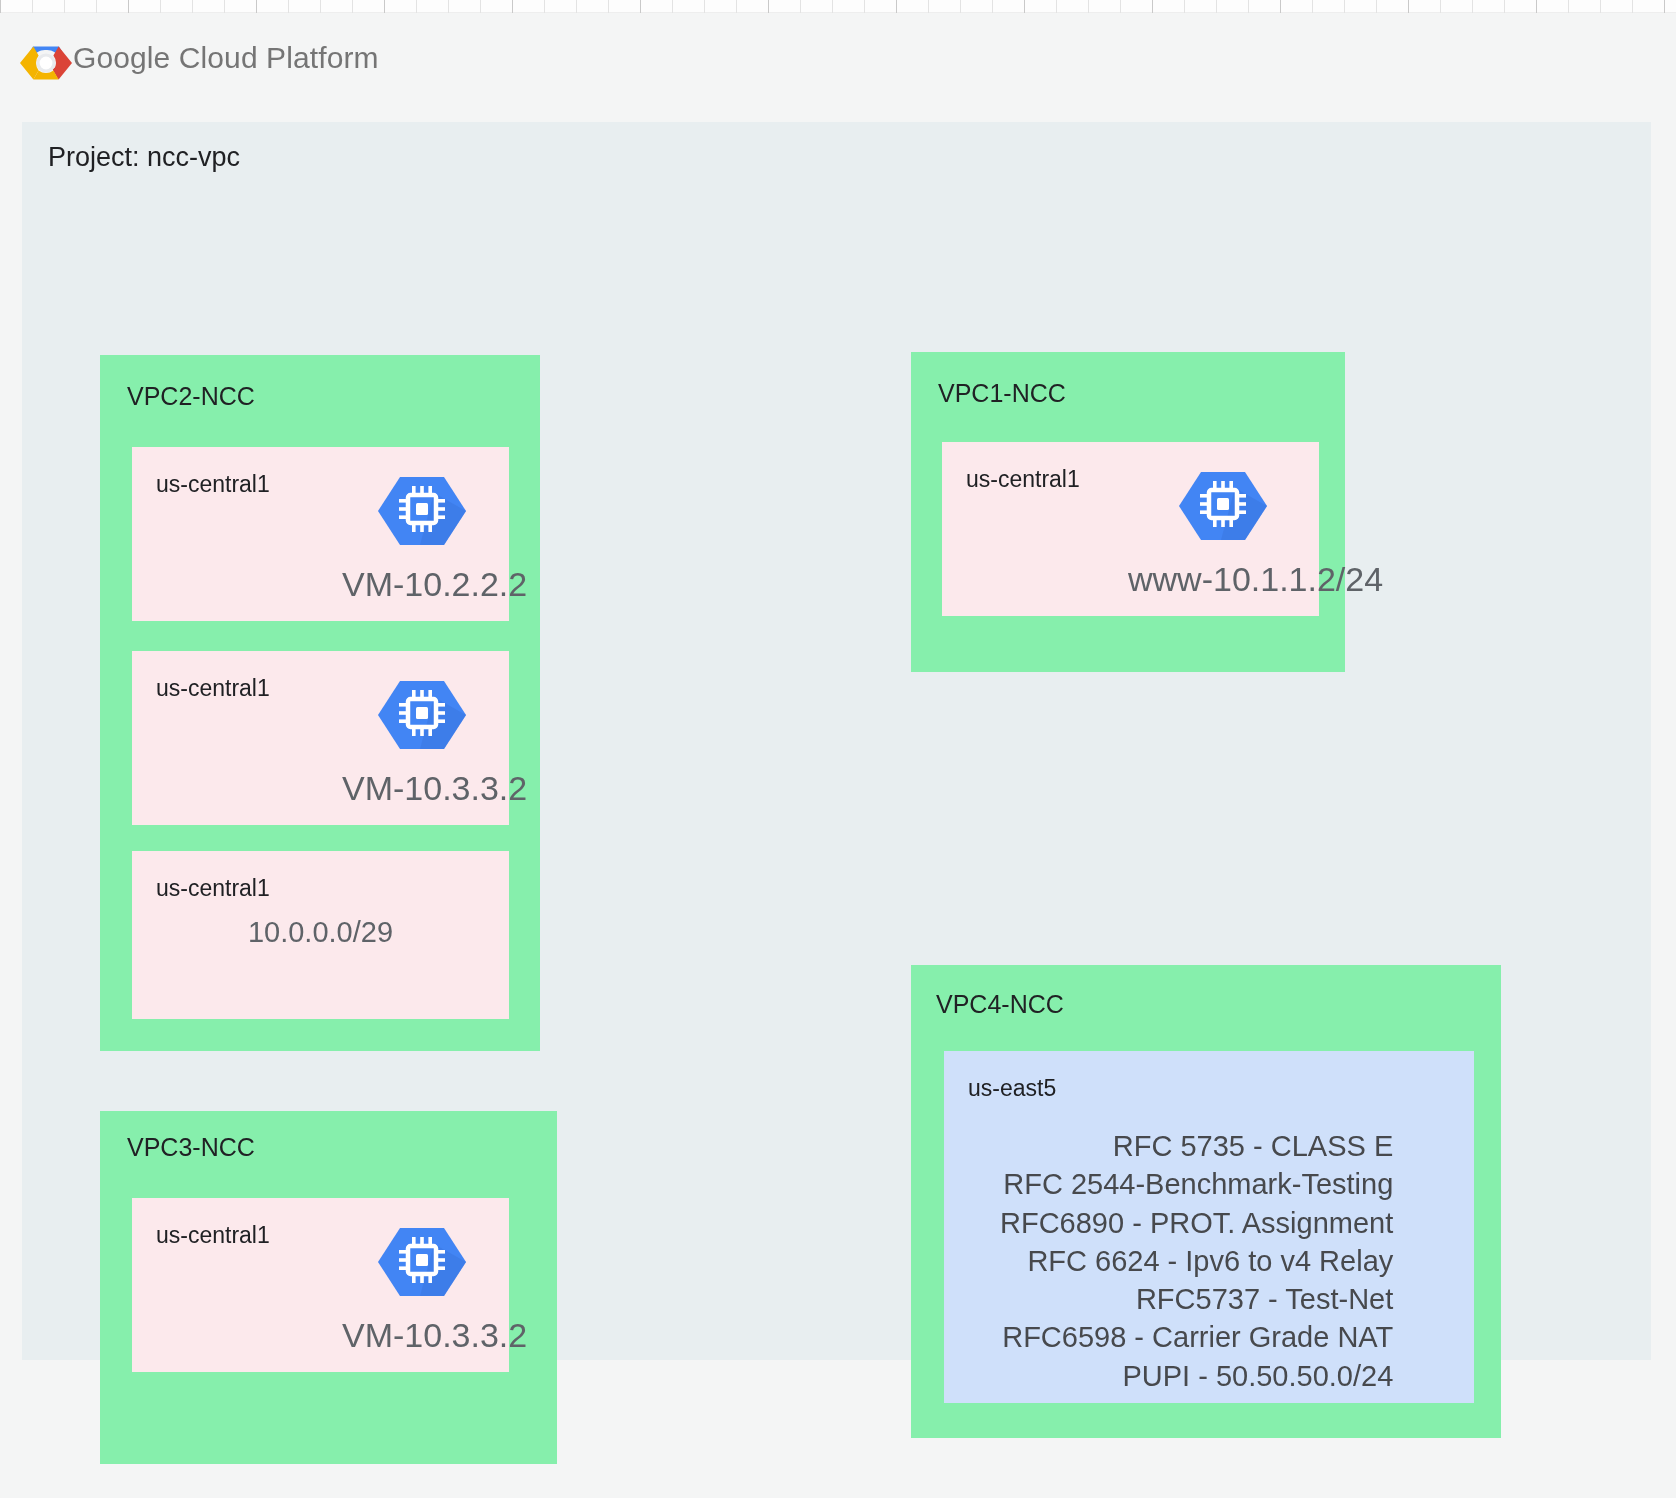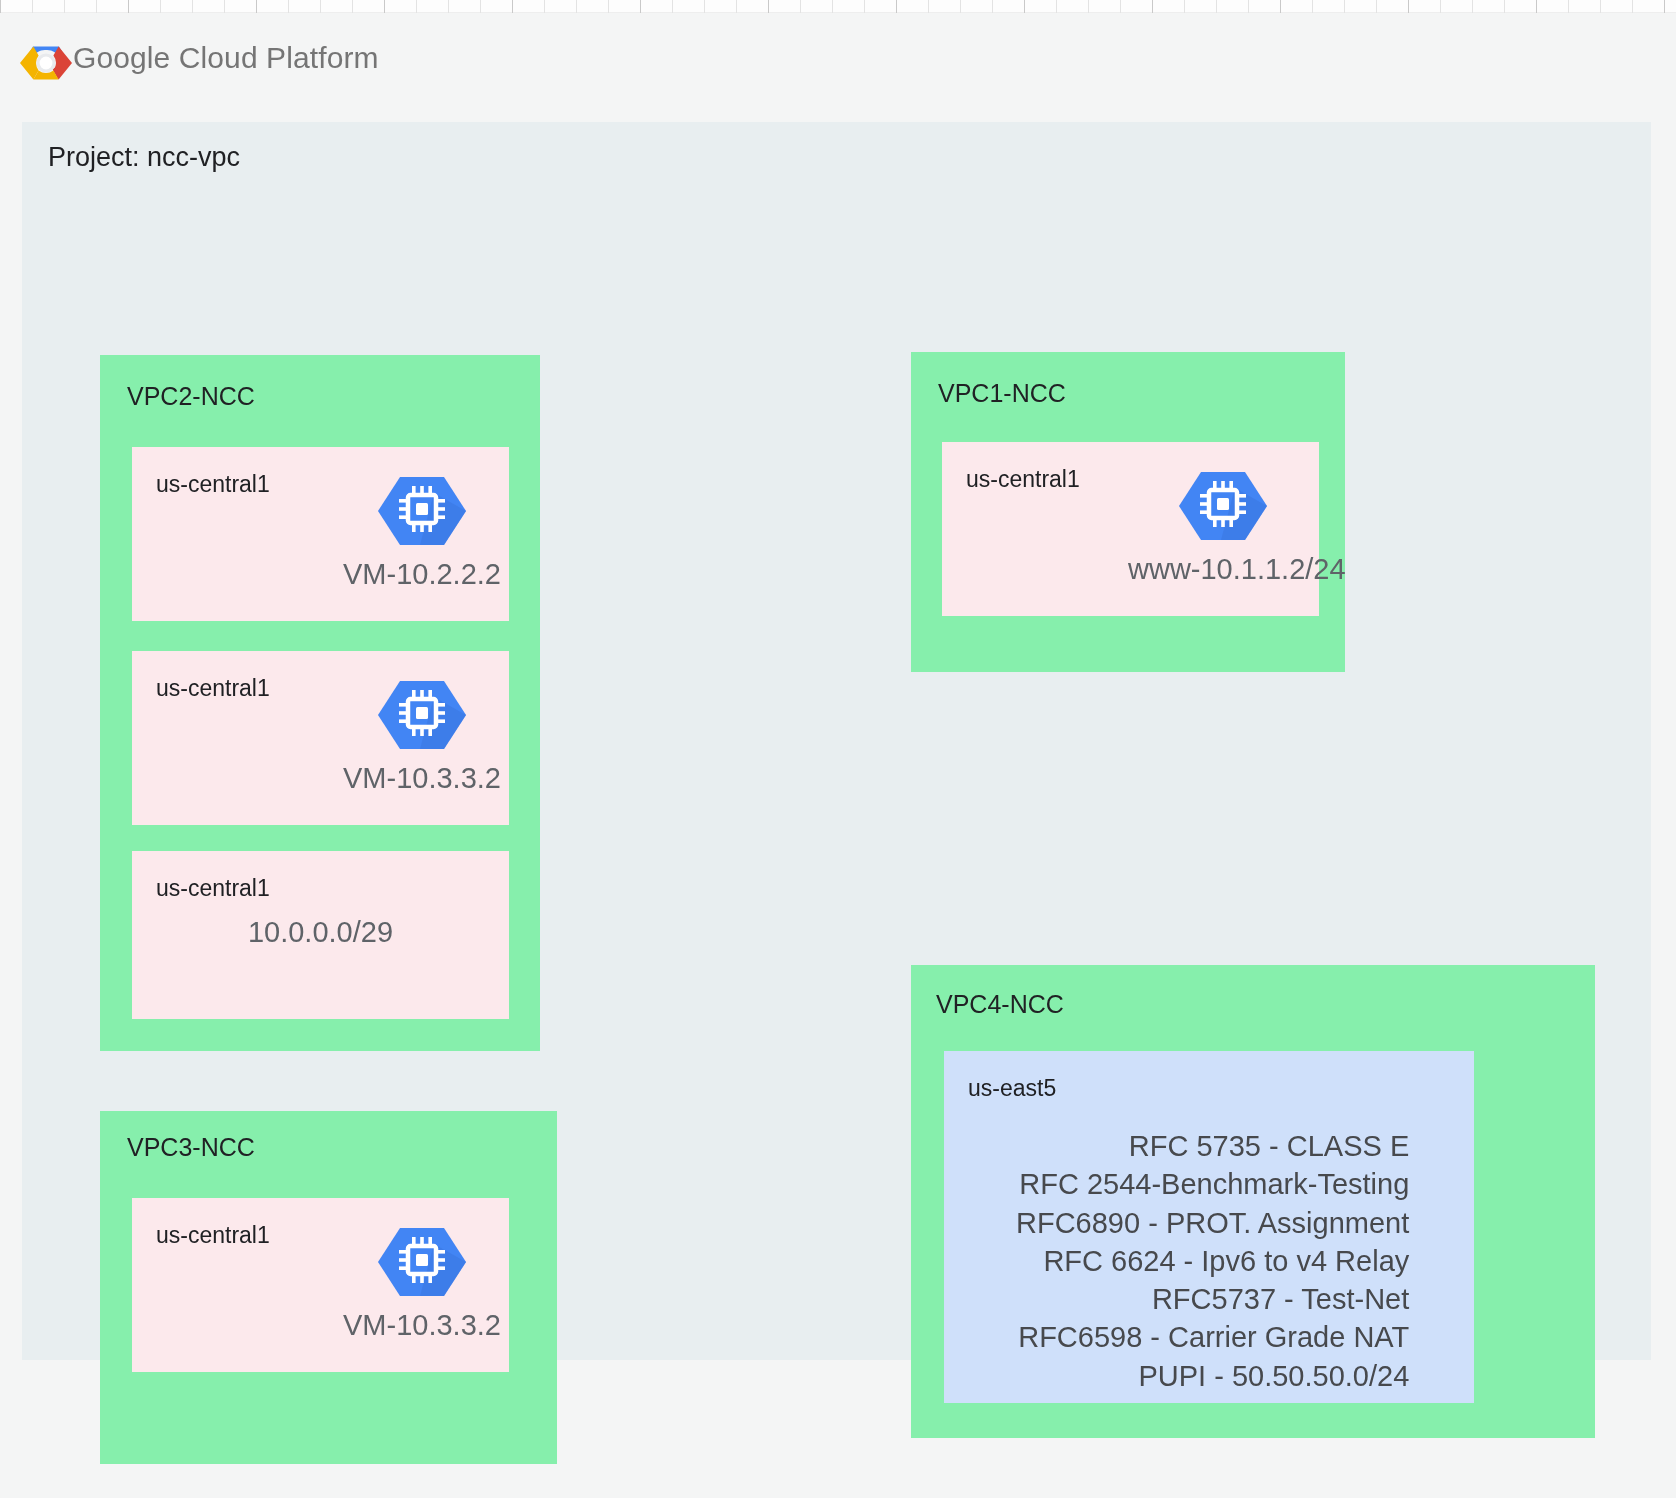--- a/index.html
+++ b/index.html
@@ -52,21 +52,21 @@
 
   
   .region-box{position:absolute;background:#fce9ec;}
   .region-box.blue{background:#cfe0fa;}
   .region-label{position:absolute;font-size:23px;color:#202124;white-space:nowrap;}
 
   
   .vm-group{position:absolute;text-align:center;}
   .vm-icon{width:96px;height:96px;display:block;margin:0 auto;}
   .vm-label{
-    font-size:29px;color:#5f6368;margin-top:2px;white-space:nowrap;
+    font-size:34px;color:#5f6368;margin-top:9px;white-space:nowrap;
     line-height:1.1;
   }
 
   
   .cidr-text{
     position:absolute;text-align:center;font-size:29px;color:#5f6368;
     line-height:1.33;white-space:nowrap;
   }
 
   
@@ -84,21 +84,21 @@
   #vpc1{left:889px;top:230px;width:434px;height:320px;}
   #vpc1 .vpc-title{left:27px;top:27px;}
   #vpc1 .rb1{left:31px;top:90px;width:377px;height:174px;}
 
   
   #vpc3{left:78px;top:989px;width:440px;height:353px;padding-left:17px;}
   #vpc3 .vpc-title{left:27px;top:22px;}
   #vpc3 .rb1{left:32px;top:87px;width:377px;height:174px;}
 
   
-  #vpc4{left:889px;top:843px;width:684px;height:473px;}
+  #vpc4{left:889px;top:843px;width:590px;height:473px;}
   #vpc4 .vpc-title{left:25px;top:25px;}
   #vpc4 .rb1{left:33px;top:86px;width:530px;height:352px;text-align:right;}
 </style>
 </head>
 <body>
 
 <div id="ruler">
     <div class="base"></div>
     <div class="tick major" style="left: 0px;"></div>
     <div class="tick" style="left: 32px;"></div>
@@ -303,21 +303,21 @@
         </svg>
         <div class="vm-label">VM-10.3.3.2</div>
       </div>
     </div>
   </div>
 
   <div class="vpc-card" id="vpc4">
     <div class="vpc-title">VPC4-NCC</div>
     <div class="region-box blue rb1">
       <div class="region-label" style="left:24px;top:24px;">us-east5</div>
-      <div class="rfc-list" style="left:72px;top:76px;">
+      <div class="rfc-list" style="left:56px;top:76px;">
         <div>RFC 5735 - CLASS E</div>
         <div>RFC 2544-Benchmark-Testing</div>
         <div>RFC6890 - PROT. Assignment</div>
         <div>RFC 6624 - Ipv6 to v4 Relay</div>
         <div>RFC5737 - Test-Net</div>
         <div>RFC6598 - Carrier Grade NAT</div>
         <div>PUPI - 50.50.50.0/24</div>
       </div>
     </div>
   </div>

